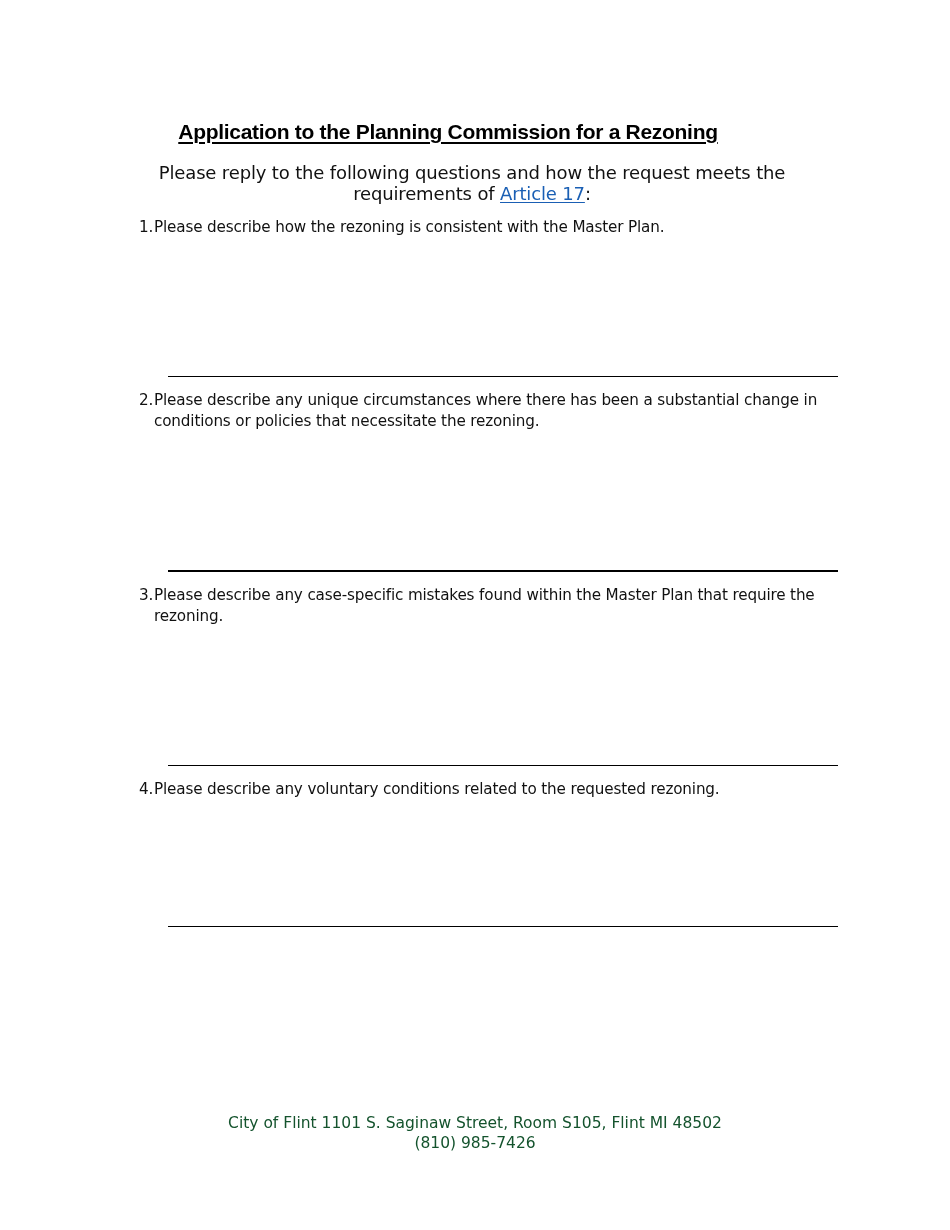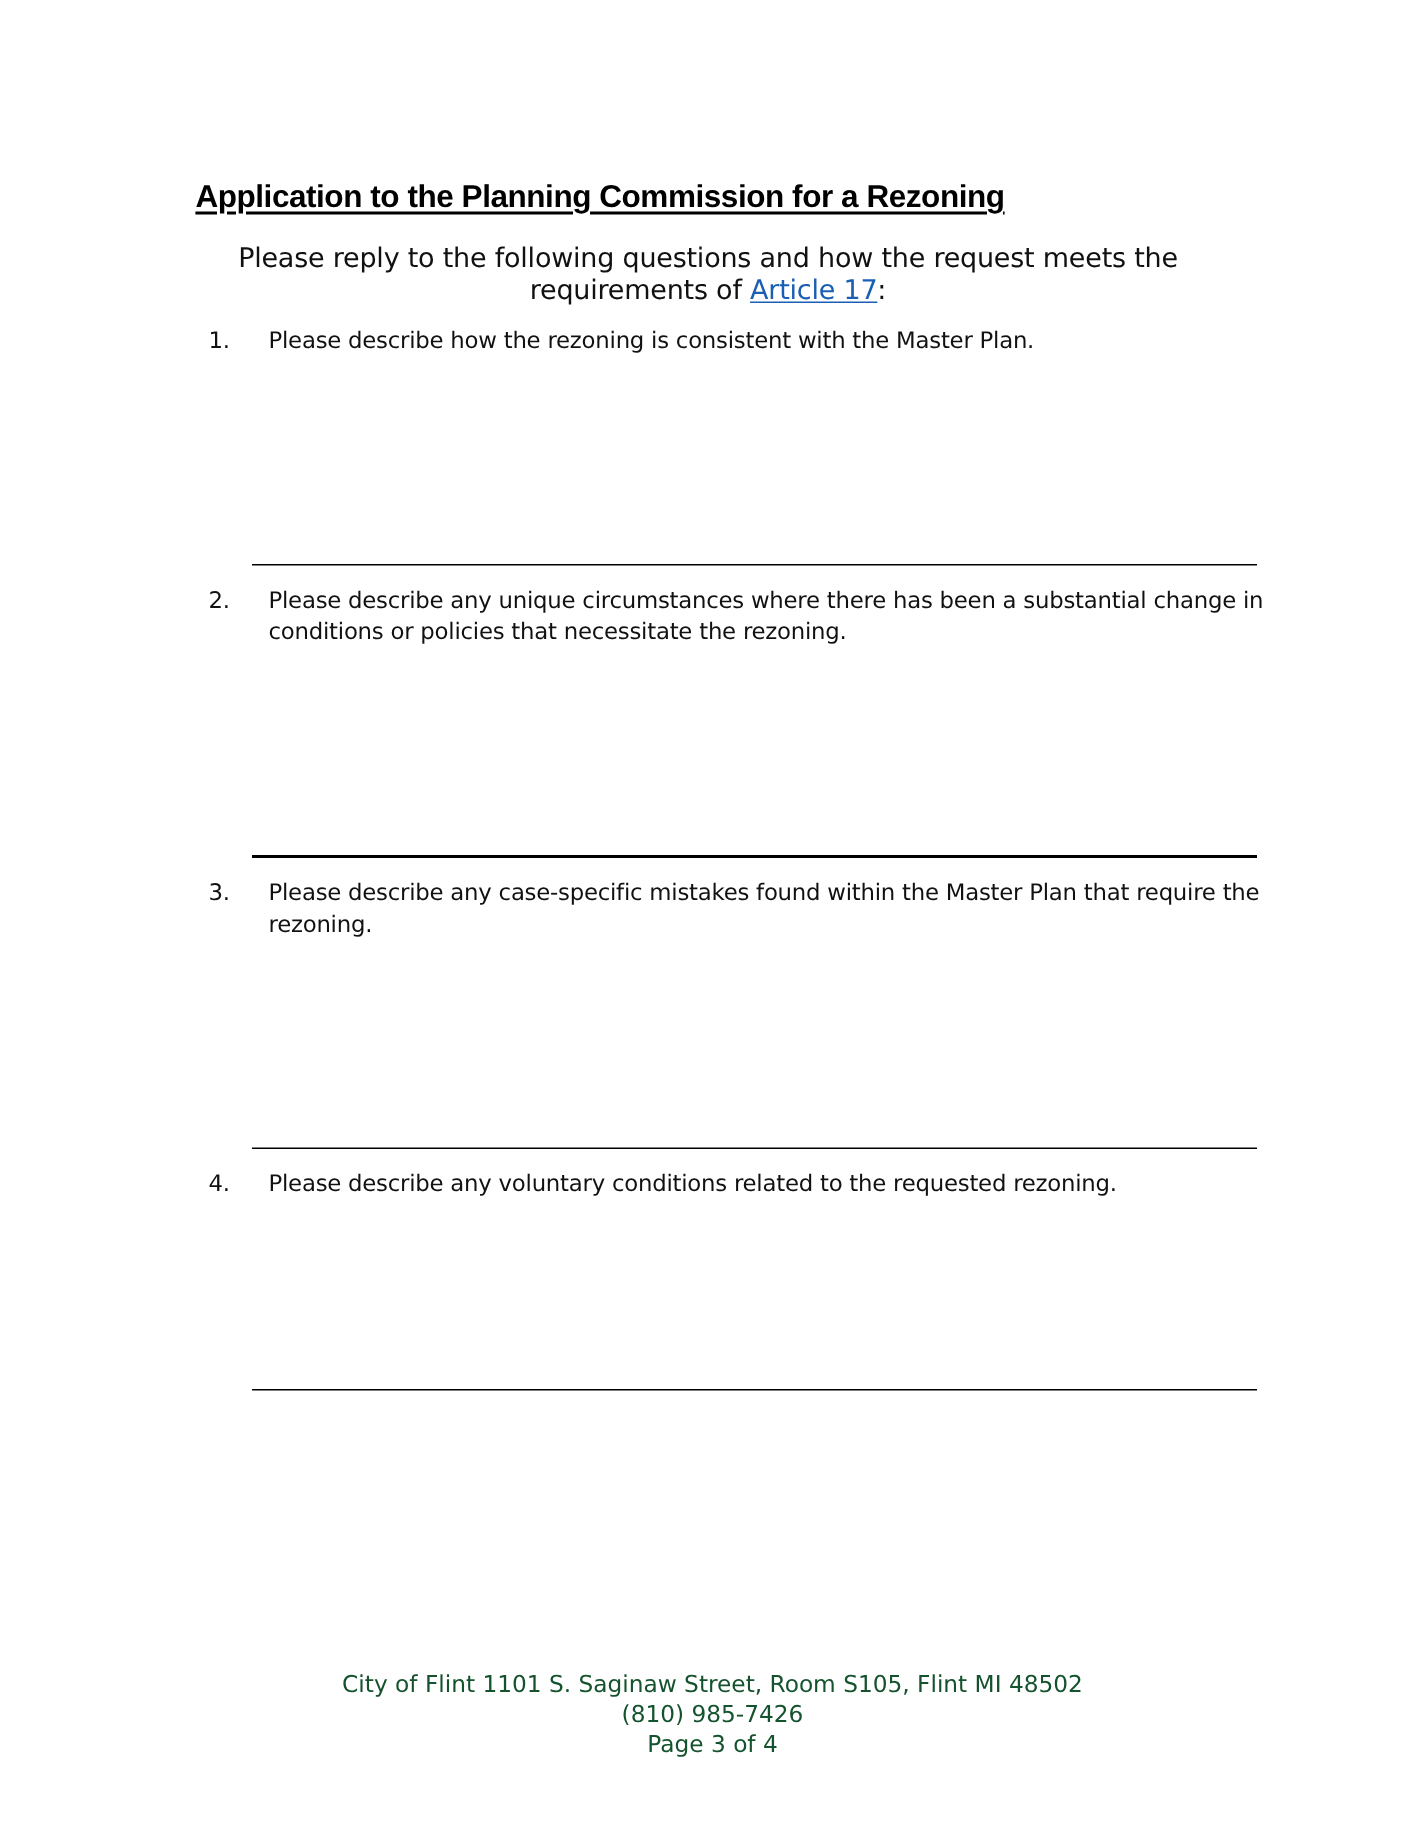--- a/index.html
+++ b/index.html
@@ -22,20 +22,21 @@
       width: 800px;
       text-align: center;
       font-family: "Liberation Sans", sans-serif;
       font-weight: bold;
       font-size: 21px;
       letter-spacing: -0.3px;
       text-decoration: underline;
       text-underline-offset: 3px;
       text-decoration-thickness: 2px;
       color: #000;
+      padding-left: 48px;
     }
     .intro {
       position: absolute;
       top: 162px;
       left: 112px;
       width: 720px;
       font-size: 18px;
       line-height: 21px;
       letter-spacing: -0.15px;
       text-align: center;
@@ -53,21 +54,21 @@
       line-height: 21px;
       letter-spacing: -0.15px;
     }
     .question .num {
       position: absolute;
       left: 0;
       top: 0;
       width: 28px;
     }
     .question .text {
-      margin-left: 40px;
+      margin-left: 15px;
       display: block;
       width: 672px;
     }
     .answer-line {
       position: absolute;
       left: 168px;
       width: 670px;
       background: #000;
     }
     .footer {
@@ -113,16 +114,15 @@
 
   <div class="question" style="top:779px;">
     <span class="num">4.</span>
     <span class="text">Please describe any voluntary conditions related to the requested rezoning.</span>
   </div>
   <div class="answer-line" style="top:926px; height:1px;"></div>
 
   <div class="footer">
     <div>City of Flint 1101 S. Saginaw Street, Room S105, Flint MI 48502</div>
     <div>(810) 985-7426</div>
-    <div>Page 3 of 4</div>
   </div>
 
 </div>
 
 </body></html>

